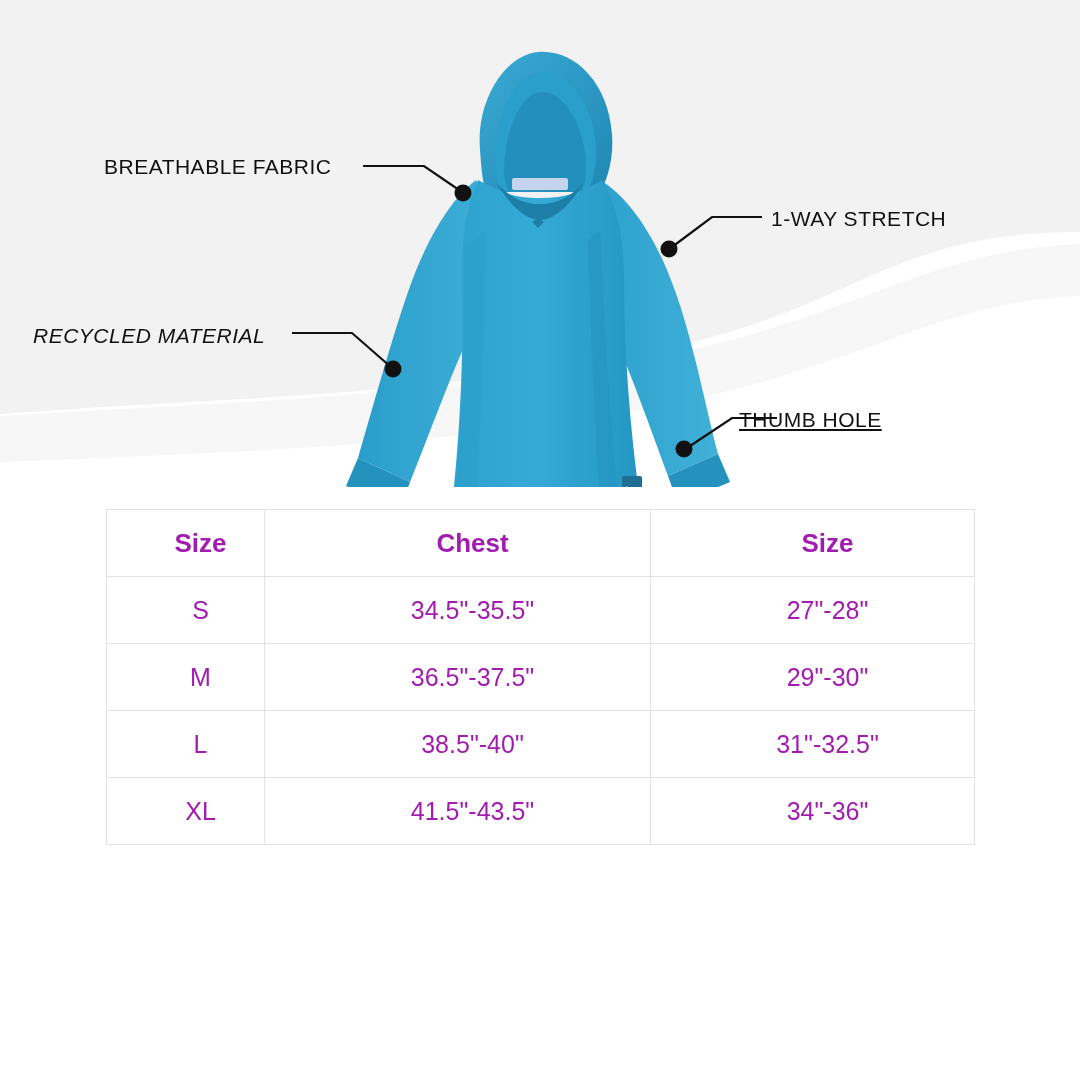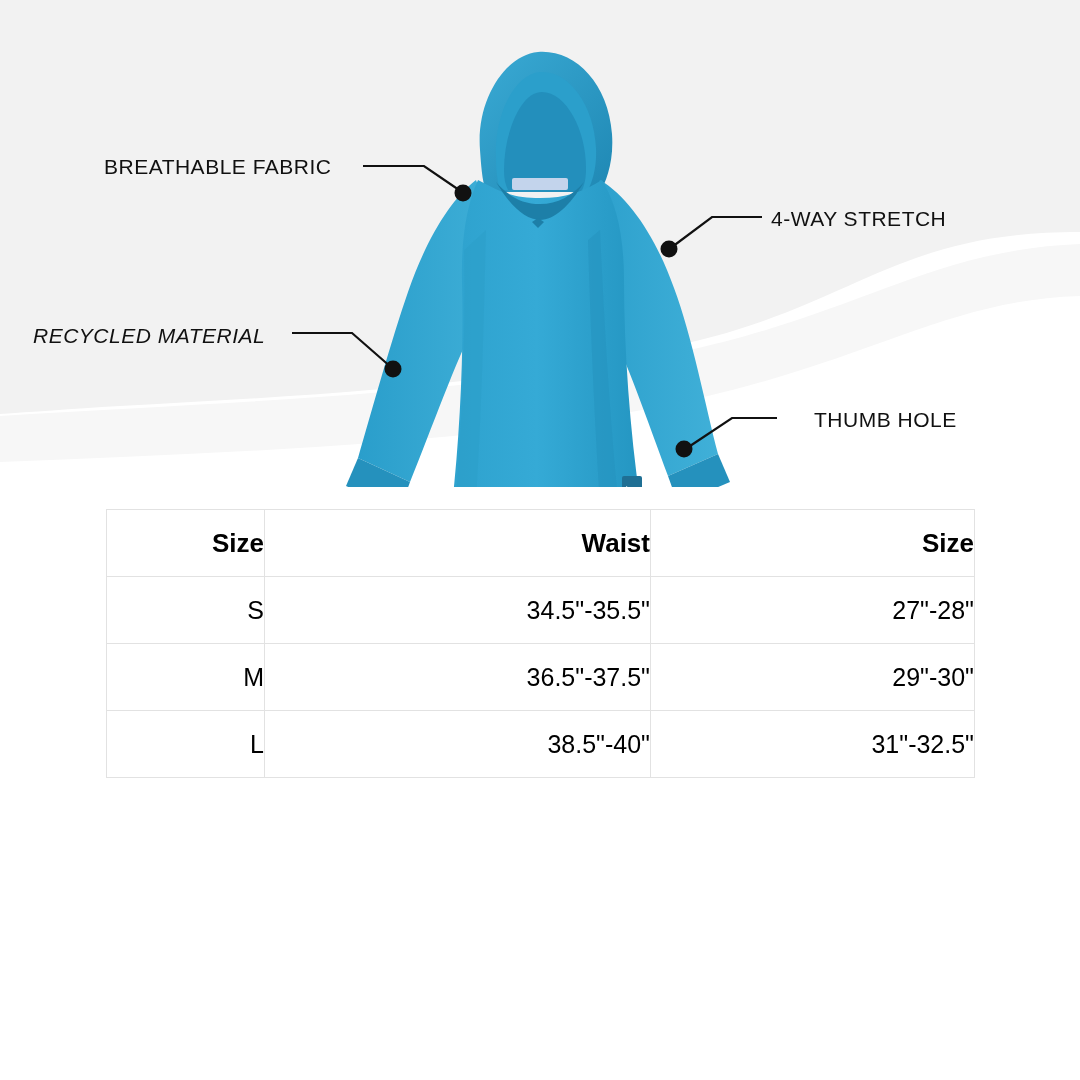--- a/index.html
+++ b/index.html
@@ -55,46 +55,46 @@
     font-size: 21px;
     letter-spacing: 0.5px;
     color: #111111;
     font-family: "Liberation Sans", sans-serif;
     white-space: nowrap;
     pointer-events: auto;
   }
   .cl-breathable { left: 104px; top: 155px; }
   .cl-recycled   { left: 33px;  top: 324px; font-style: italic; }
   .cl-stretch    { left: 771px; top: 207px; }
-  .cl-thumb      { left: 814px; top: 408px; }
+  .cl-thumb      { left: 739px; top: 408px; text-decoration: underline; }
 
   
   .size-table-wrap {
     position: absolute;
     left: 84px;
     top: 487px;
     width: 912px;
     background: #ffffff;
     z-index: 4;
     padding: 22px 22px 22px 22px;
     box-sizing: border-box;
   }
   table.size-table {
     border-collapse: collapse;
     width: 868px;
     table-layout: fixed;
   }
   table.size-table th,
   table.size-table td {
     border: 1px solid #e2e2e2;
-    text-align: right;
+    text-align: center;
     vertical-align: middle;
     height: 66px;
     padding: 0 0 0 30px;
-    color: #000000;
+    color: #a21caf;
     font-size: 25px;
     font-family: "Liberation Sans", sans-serif;
   }
   table.size-table th {
     font-weight: bold;
     font-size: 26px;
   }
   table.size-table col.c-size  { width: 158px; }
   table.size-table col.c-chest { width: 386px; }
   table.size-table col.c-waist { width: 324px; }
@@ -164,51 +164,56 @@
     <path d="M762,217 L712,217 L672,247" fill="none" stroke="#111111" stroke-width="2.2"></path>
     <circle cx="669" cy="249" r="8.5" fill="#111111"></circle>
 
     <path d="M777,418 L732,418 L690,446" fill="none" stroke="#111111" stroke-width="2.2"></path>
     <circle cx="684" cy="449" r="8.5" fill="#111111"></circle>
   </svg>
 
   <div class="callout-layer">
     <div class="callout-label cl-breathable">BREATHABLE FABRIC</div>
     <div class="callout-label cl-recycled">RECYCLED MATERIAL</div>
-    <div class="callout-label cl-stretch">4-WAY STRETCH</div>
+    <div class="callout-label cl-stretch">1-WAY STRETCH</div>
     <div class="callout-label cl-thumb">THUMB HOLE</div>
   </div>
 
   <div class="size-table-wrap">
     <table class="size-table">
       <colgroup>
         <col class="c-size">
         <col class="c-chest">
         <col class="c-waist">
       </colgroup>
       <thead>
         <tr>
           <th>Size</th>
-          <th>Waist</th>
+          <th>Chest</th>
           <th>Size</th>
         </tr>
       </thead>
       <tbody>
         <tr>
           <td>S</td>
           <td>34.5"-35.5"</td>
           <td>27"-28"</td>
         </tr>
         <tr>
           <td>M</td>
           <td>36.5"-37.5"</td>
           <td>29"-30"</td>
         </tr>
         <tr>
           <td>L</td>
           <td>38.5"-40"</td>
           <td>31"-32.5"</td>
         </tr>
+        <tr>
+          <td>XL</td>
+          <td>41.5"-43.5"</td>
+          <td>34"-36"</td>
+        </tr>
       </tbody>
     </table>
   </div>
 
 </div>
 
 </body></html>

